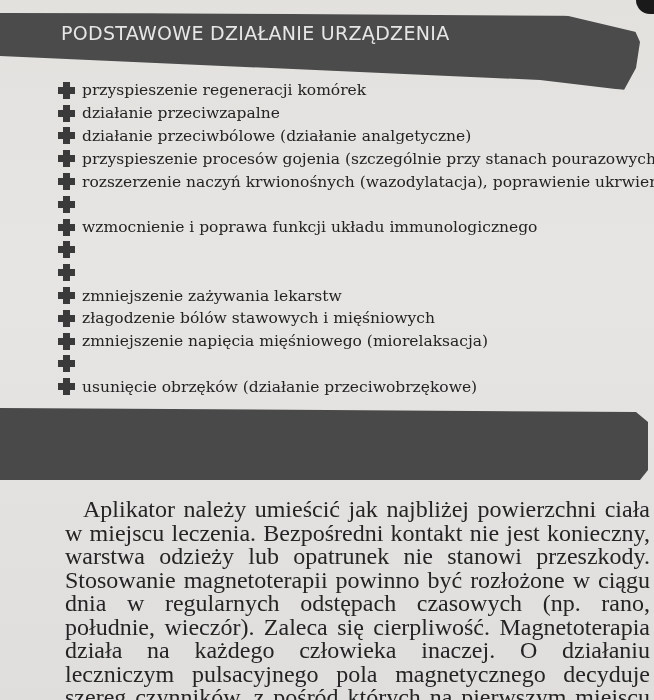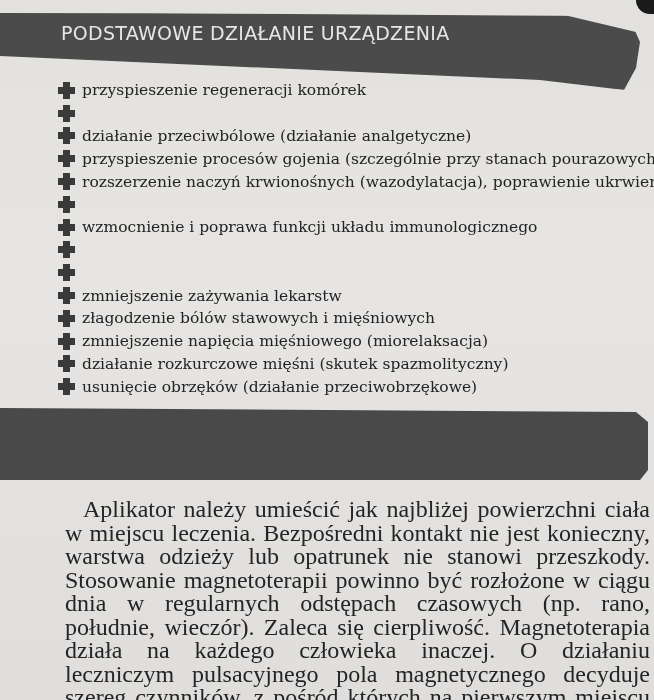--- a/index.html
+++ b/index.html
@@ -92,20 +92,21 @@
     <div class="text">PODSTAWOWE DZIAŁANIE URZĄDZENIA</div>
   </div>
 
   <ul class="benefits">
     <li>
         <span class="plus"></span>
         <span>przyspieszenie regeneracji komórek</span>
       </li>
     <li>
         <span class="plus"></span>
+        <span>działanie przeciwzapalne</span>
       </li>
     <li>
         <span class="plus"></span>
         <span>działanie przeciwbólowe (działanie analgetyczne)</span>
       </li>
     <li>
         <span class="plus"></span>
         <span>przyspieszenie procesów gojenia (szczególnie przy stanach pourazowych)</span>
       </li>
     <li>
@@ -132,21 +133,20 @@
     <li>
         <span class="plus"></span>
         <span>złagodzenie bólów stawowych i mięśniowych</span>
       </li>
     <li>
         <span class="plus"></span>
         <span>zmniejszenie napięcia mięśniowego (miorelaksacja)</span>
       </li>
     <li>
         <span class="plus"></span>
-        <span>działanie rozkurczowe mięśni (skutek spazmolityczny)</span>
       </li>
     <li>
         <span class="plus"></span>
         <span>usunięcie obrzęków (działanie przeciwobrzękowe)</span>
       </li>
   </ul>
 
   <div class="banner banner-2">
     <div class="shape"></div>
   </div>

